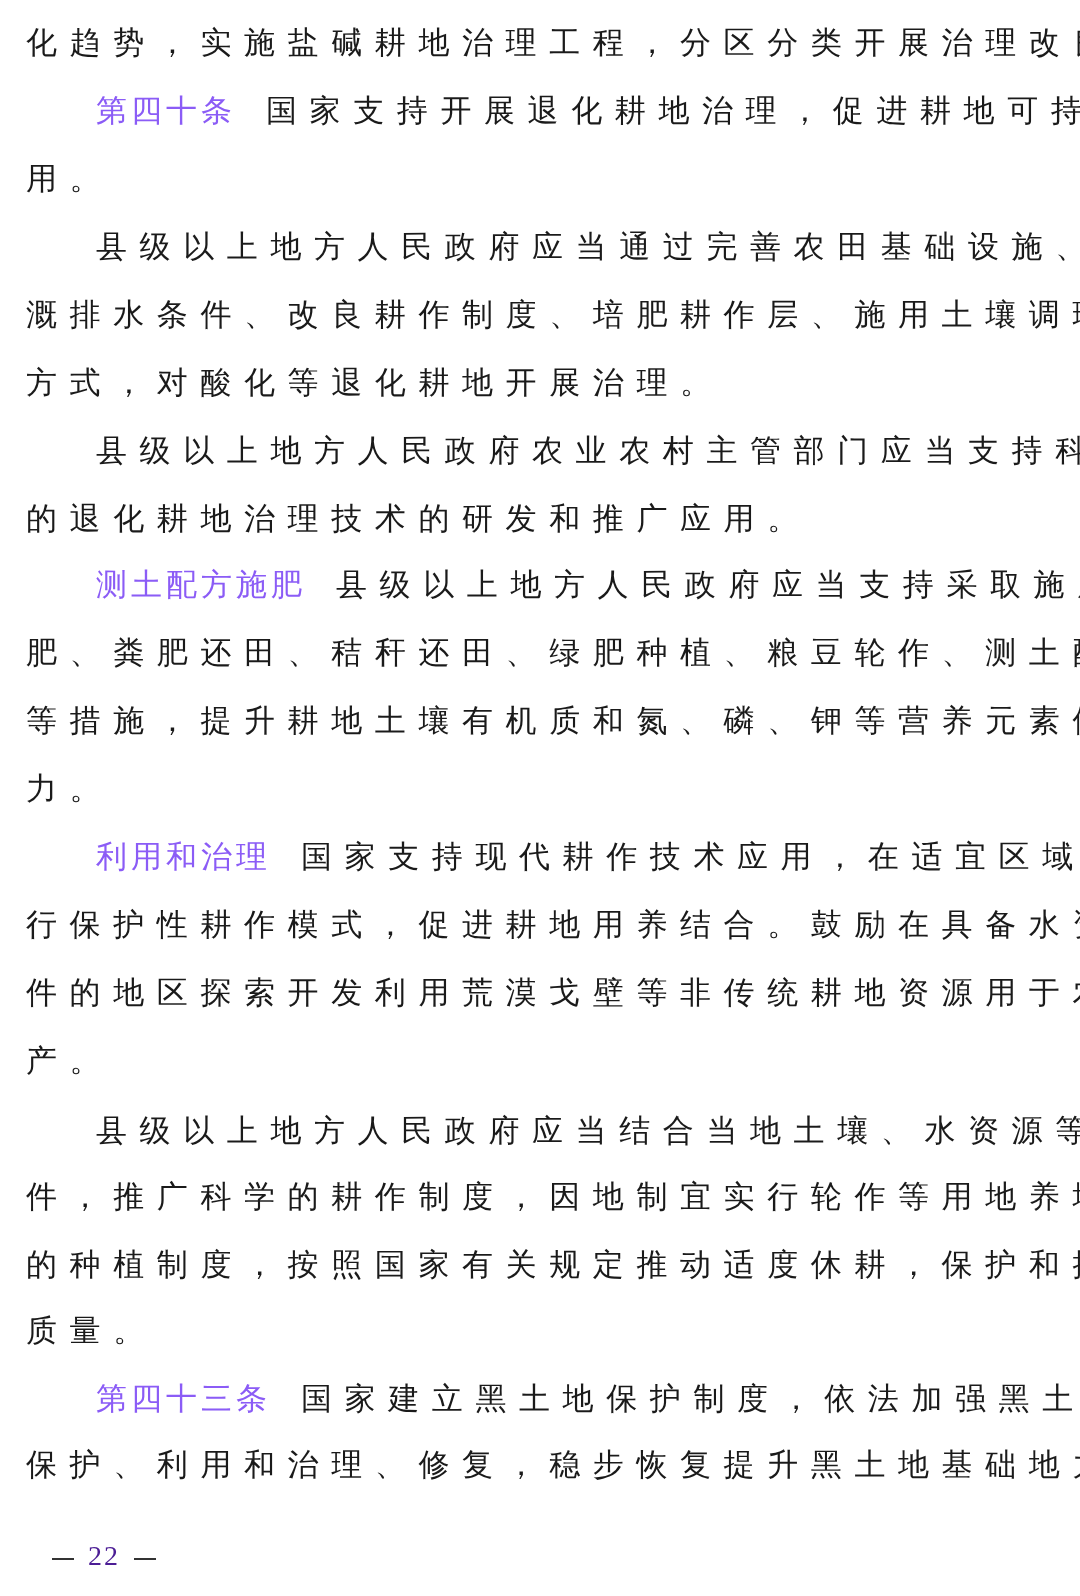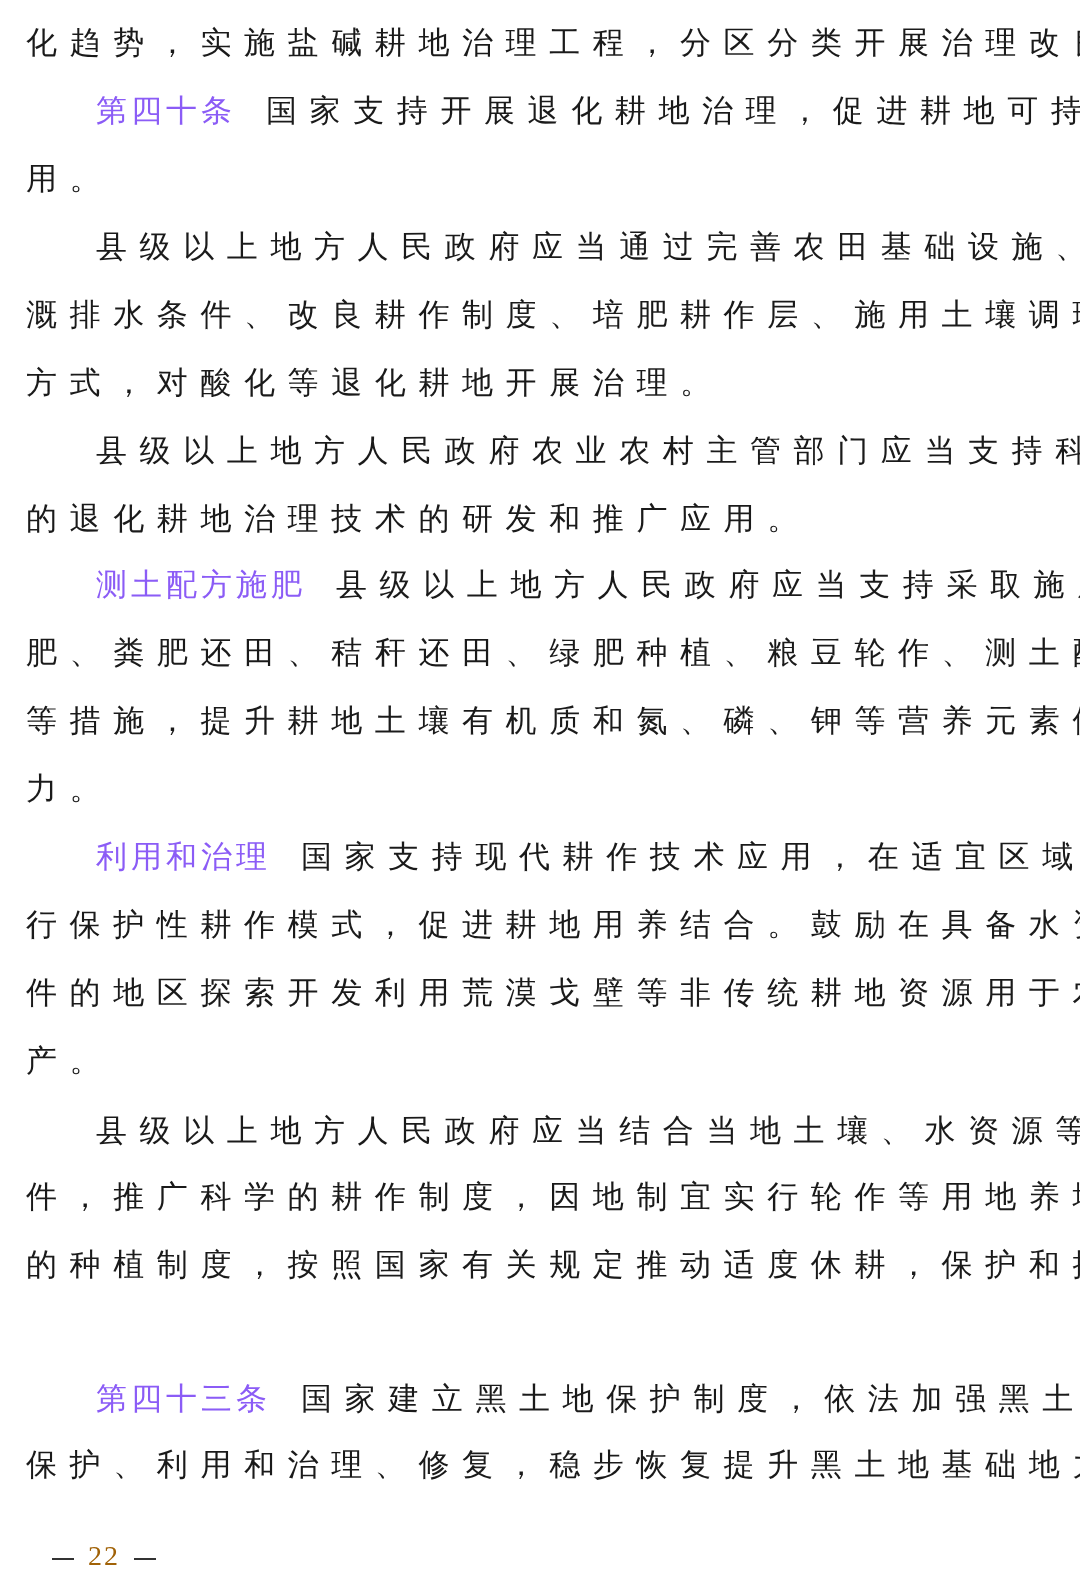--- a/index.html
+++ b/index.html
@@ -5,21 +5,21 @@
   html, body { margin: 0; padding: 0; background: #ffffff; }
   body { width: 1080px; height: 1596px; position: relative; overflow: hidden;
          font-family: "DejaVu Serif", "Liberation Serif", serif; color: #111; }
   .page { position: absolute; left: 0; top: 0; width: 1080px; height: 1596px; }
   .line { position: absolute; left: 26px; width: 1030px; height: 48px; font-size: 31px; line-height: 48px;
           white-space: nowrap; letter-spacing: 12.6px; font-weight: 300; color: #1a1a1a; }
   .line.indent { left: 96px; width: 960px; }
   .art { font-family: "DejaVu Sans", "Liberation Sans", sans-serif; font-weight: 400; color: #8b5cf6;
          letter-spacing: 4px; margin-right: 30px; }
   .pagenum { position: absolute; left: 38px; top: 1536px; font-size: 28px; line-height: 40px;
-             font-family: "Liberation Serif", serif; color: #a16207; letter-spacing: 2px; white-space: nowrap; }
+             font-family: "Liberation Serif", serif; color: #4c1d95; letter-spacing: 2px; white-space: nowrap; }
   .pagenum .dash { display: inline-block; width: 22px; height: 2px; background: #333; vertical-align: middle; margin: 0 14px; }
 </style>
 </head>
 <body>
 
 <div class="page">
   <div class="line" style="top:18px">化趋势，实施盐碱耕地治理工程，分区分类开展治理改良。</div>
 
   <div class="line indent" style="top:86px"><span class="art">第四十条</span><span>国家支持开展退化耕地治理，促进耕地可持续利</span></div>
   <div class="line" style="top:154px">用。</div>
@@ -37,20 +37,21 @@
   <div class="line" style="top:764px">力。</div>
 
   <div class="line indent" style="top:832px"><span class="art">利用和治理</span><span>国家支持现代耕作技术应用，在适宜区域推</span></div>
   <div class="line" style="top:900px">行保护性耕作模式，促进耕地用养结合。鼓励在具备水资源条</div>
   <div class="line" style="top:968px">件的地区探索开发利用荒漠戈壁等非传统耕地资源用于农业生</div>
   <div class="line" style="top:1036px">产。</div>
 
   <div class="line indent" style="top:1106px">县级以上地方人民政府应当结合当地土壤、水资源等自然条</div>
   <div class="line" style="top:1172px">件，推广科学的耕作制度，因地制宜实行轮作等用地养地相结合</div>
   <div class="line" style="top:1240px">的种植制度，按照国家有关规定推动适度休耕，保护和提升耕地</div>
+  <div class="line" style="top:1306px">质量。</div>
 
   <div class="line indent" style="top:1374px"><span class="art">第四十三条</span><span>国家建立黑土地保护制度，依法加强黑土地的</span></div>
   <div class="line" style="top:1440px">保护、利用和治理、修复，稳步恢复提升黑土地基础地力，促进</div>
 
   <div class="pagenum">
     <span class="dash"></span><span>22</span><span class="dash"></span>
   </div>
 </div>
 
 </body></html>

